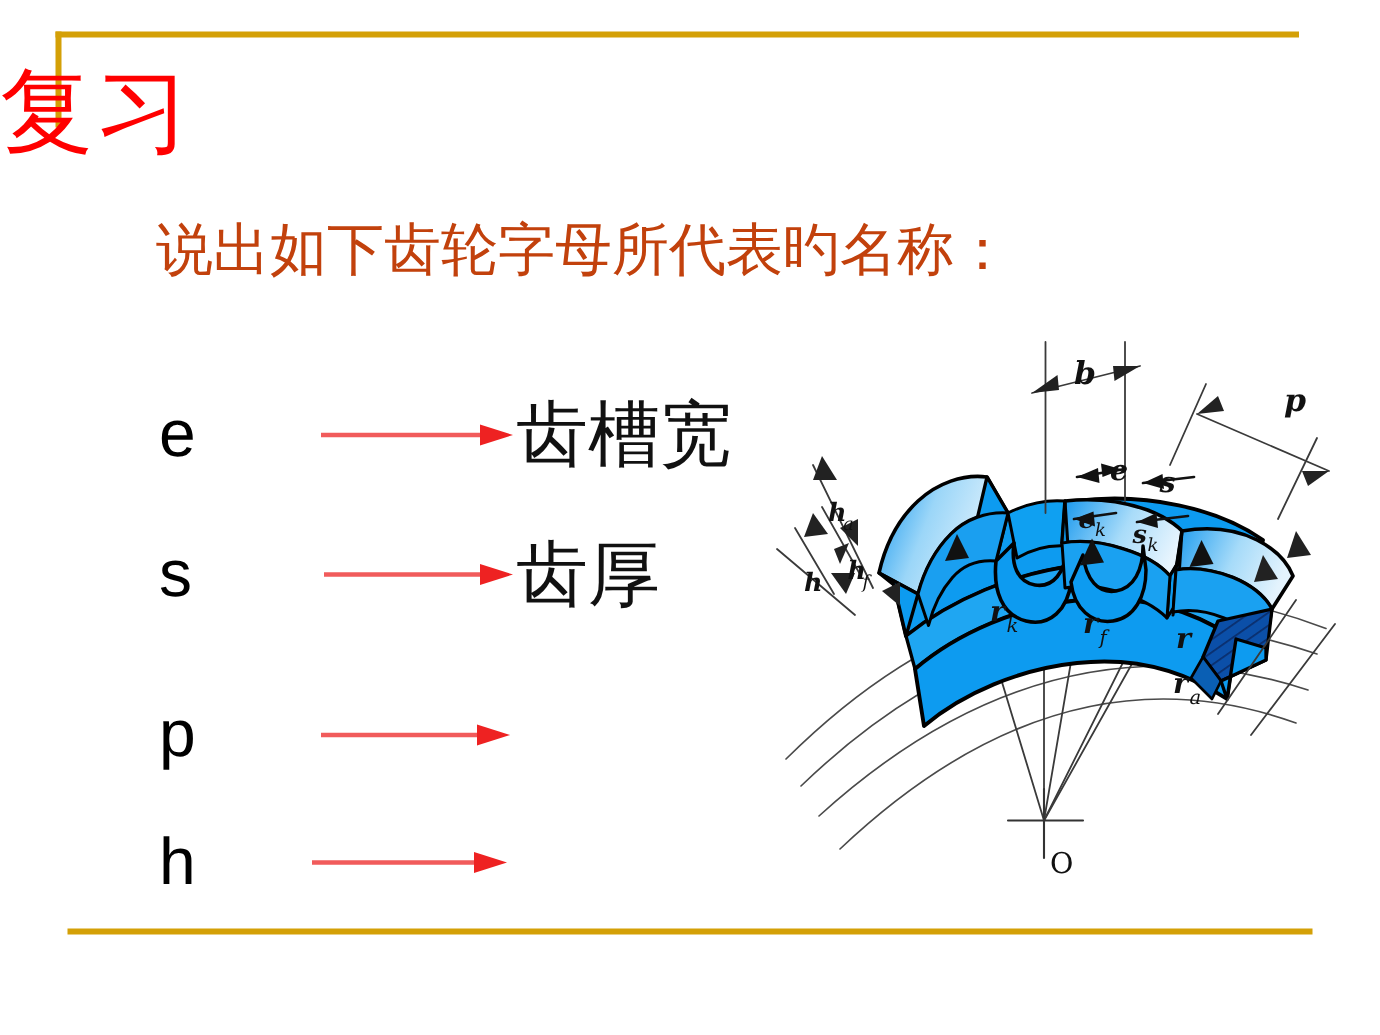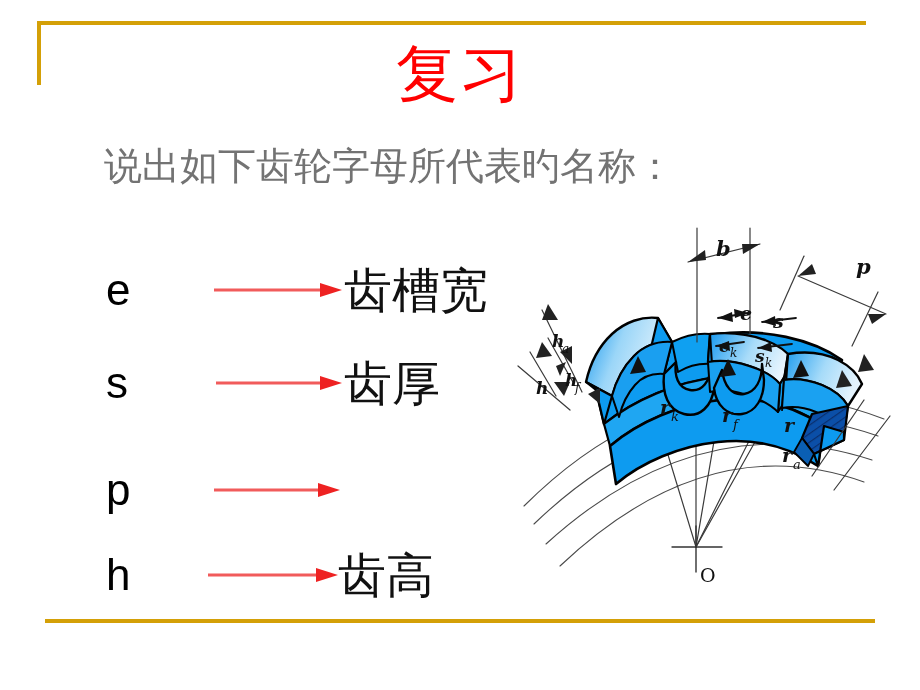--- a/index.html
+++ b/index.html
@@ -48,35 +48,35 @@
     height: 4px;
     background: #d4a007;
   }
 
   
   .title {
     position: absolute;
     left: 0;
     top: 38px;
     width: 920px;
-    text-align: center;
+    text-align: left;
     color: #ff0000;
     font-family: "DejaVu Serif", "Liberation Serif", serif;
     font-size: 62px;
     line-height: 72px;
     letter-spacing: 2px;
     white-space: nowrap;
   }
 
   
   .subtitle {
     position: absolute;
     left: 104px;
     top: 143px;
-    color: #737373;
+    color: #c2410c;
     font-family: "DejaVu Serif", "Liberation Serif", serif;
     font-size: 38px;
     line-height: 46px;
     white-space: nowrap;
   }
 
   
   .rows {
     position: absolute;
     left: 0;
@@ -177,21 +177,20 @@
     </div>
 
     <div class="row" style="top:545px;">
       <div class="row-letter">h</div>
       <div class="row-arrow" style="left:206px; width:134px;">
         <svg width="134" height="32" viewBox="0 0 134 32">
           <line x1="2" y1="16" x2="114" y2="16" stroke="#f15b5b" stroke-width="3"></line>
           <polygon points="110,9 132,16 110,23" fill="#ee2222"></polygon>
         </svg>
       </div>
-      <div class="row-term" style="left:338px;">齿高</div>
     </div>
 
   </div>
 
   <div class="figure">
     <svg width="400" height="400" viewBox="0 0 400 400" xmlns="http://www.w3.org/2000/svg">
       <defs>
         <linearGradient id="gFace" x1="0" y1="0" x2="1" y2="0.35">
           <stop offset="0%" stop-color="#1396ee"></stop>
           <stop offset="45%" stop-color="#9bd6f8"></stop>

